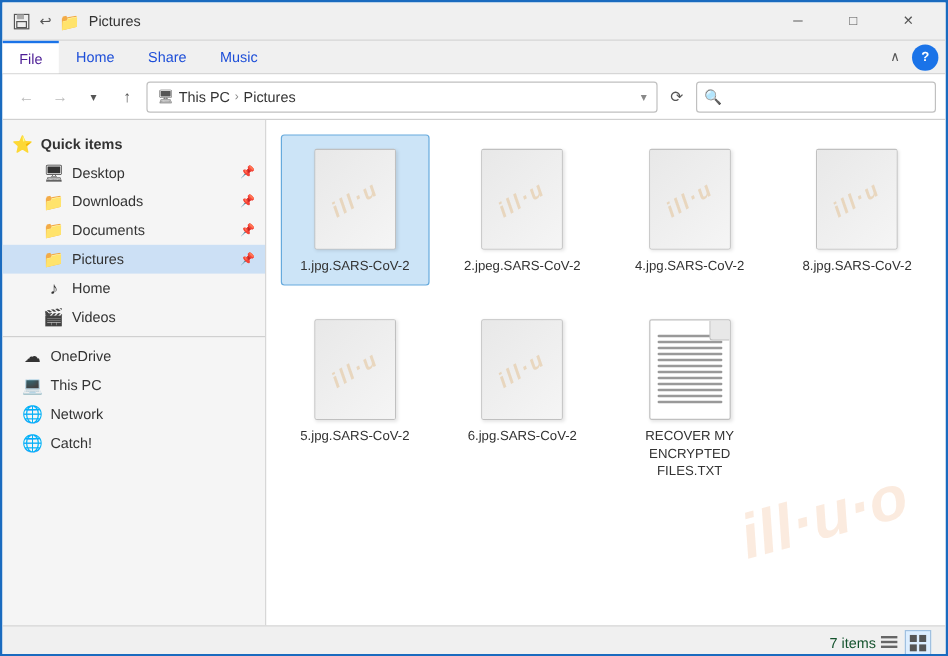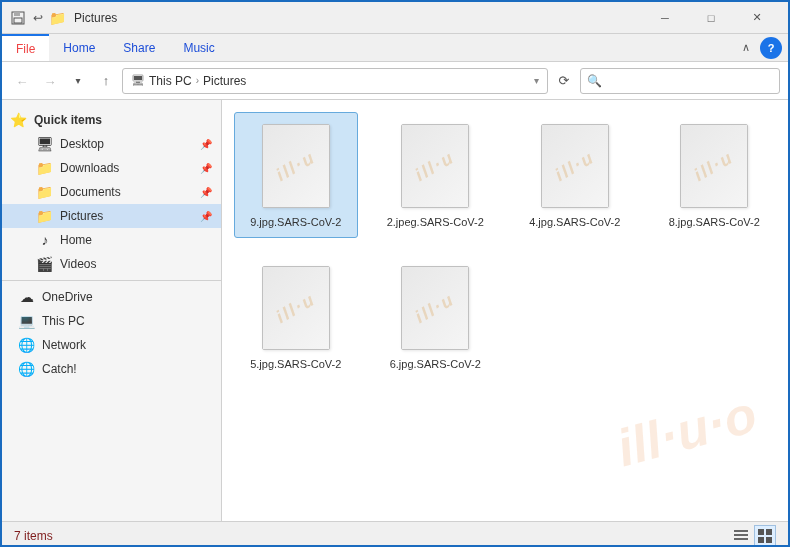--- a/index.html
+++ b/index.html
@@ -71,21 +71,21 @@
       height: 100%;
       padding: 0 14px;
       display: flex;
       align-items: center;
       font-size: 12px;
       cursor: pointer;
       color: #1d4ed8;
     }
     .menu-tab.active {
       background: #fff;
-      color: #ef4444;
+      color: #4c1d95;
       border-top: 2px solid #1a73e8;
     }
     .menu-bar-right {
       margin-left: auto;
       display: flex;
       align-items: center;
       padding-right: 6px;
       gap: 4px;
     }
     .ribbon-chevron {
@@ -356,21 +356,21 @@
 
     
     .status-bar {
       height: 28px;
       background: #f0f0f0;
       border-top: 1px solid #d0d0d0;
       display: flex;
       align-items: center;
       padding: 0 12px;
     }
-    .status-text { font-size: 12px; color: #7f1d1d; flex: 1; }
+    .status-text { font-size: 12px; color: #14532d; flex: 1; text-align: right; }
     .view-buttons { display: flex; gap: 2px; }
     .view-btn {
       width: 22px;
       height: 22px;
       display: flex;
       align-items: center;
       justify-content: center;
       cursor: pointer;
       border: 1px solid transparent;
       font-size: 12px;
@@ -498,21 +498,21 @@
     <div class="file-grid">
 
       <div class="file-item selected">
         <div class="file-icon-container">
           <div class="file-page">
             <div class="file-page-img">
               <span class="watermark-text">ill·u</span>
             </div>
           </div>
         </div>
-        <div class="file-name">9.jpg.SARS-CoV-2</div>
+        <div class="file-name">1.jpg.SARS-CoV-2</div>
       </div>
 
       <div class="file-item">
         <div class="file-icon-container">
           <div class="file-page">
             <div class="file-page-img">
               <span class="watermark-text">ill·u</span>
             </div>
           </div>
         </div>
@@ -556,20 +556,41 @@
         <div class="file-icon-container">
           <div class="file-page">
             <div class="file-page-img">
               <span class="watermark-text">ill·u</span>
             </div>
           </div>
         </div>
         <div class="file-name">6.jpg.SARS-CoV-2</div>
       </div>
 
+      <div class="file-item">
+        <div class="file-icon-container">
+          <div class="recover-page">
+            <div class="recover-lines">
+              <div class="recover-line"></div>
+              <div class="recover-line"></div>
+              <div class="recover-line"></div>
+              <div class="recover-line"></div>
+              <div class="recover-line"></div>
+              <div class="recover-line"></div>
+              <div class="recover-line"></div>
+              <div class="recover-line"></div>
+              <div class="recover-line"></div>
+              <div class="recover-line"></div>
+              <div class="recover-line"></div>
+              <div class="recover-line"></div>
+            </div>
+          </div>
+        </div>
+        <div class="file-name">RECOVER MY ENCRYPTED FILES.TXT</div>
+      </div>
 
     </div>
   </div>
 </div>
 
 <div class="status-bar">
   <span class="status-text">7 items</span>
   <div class="view-buttons">
     <div class="view-btn" title="Details view">
       <svg width="14" height="14" viewBox="0 0 14 14">

